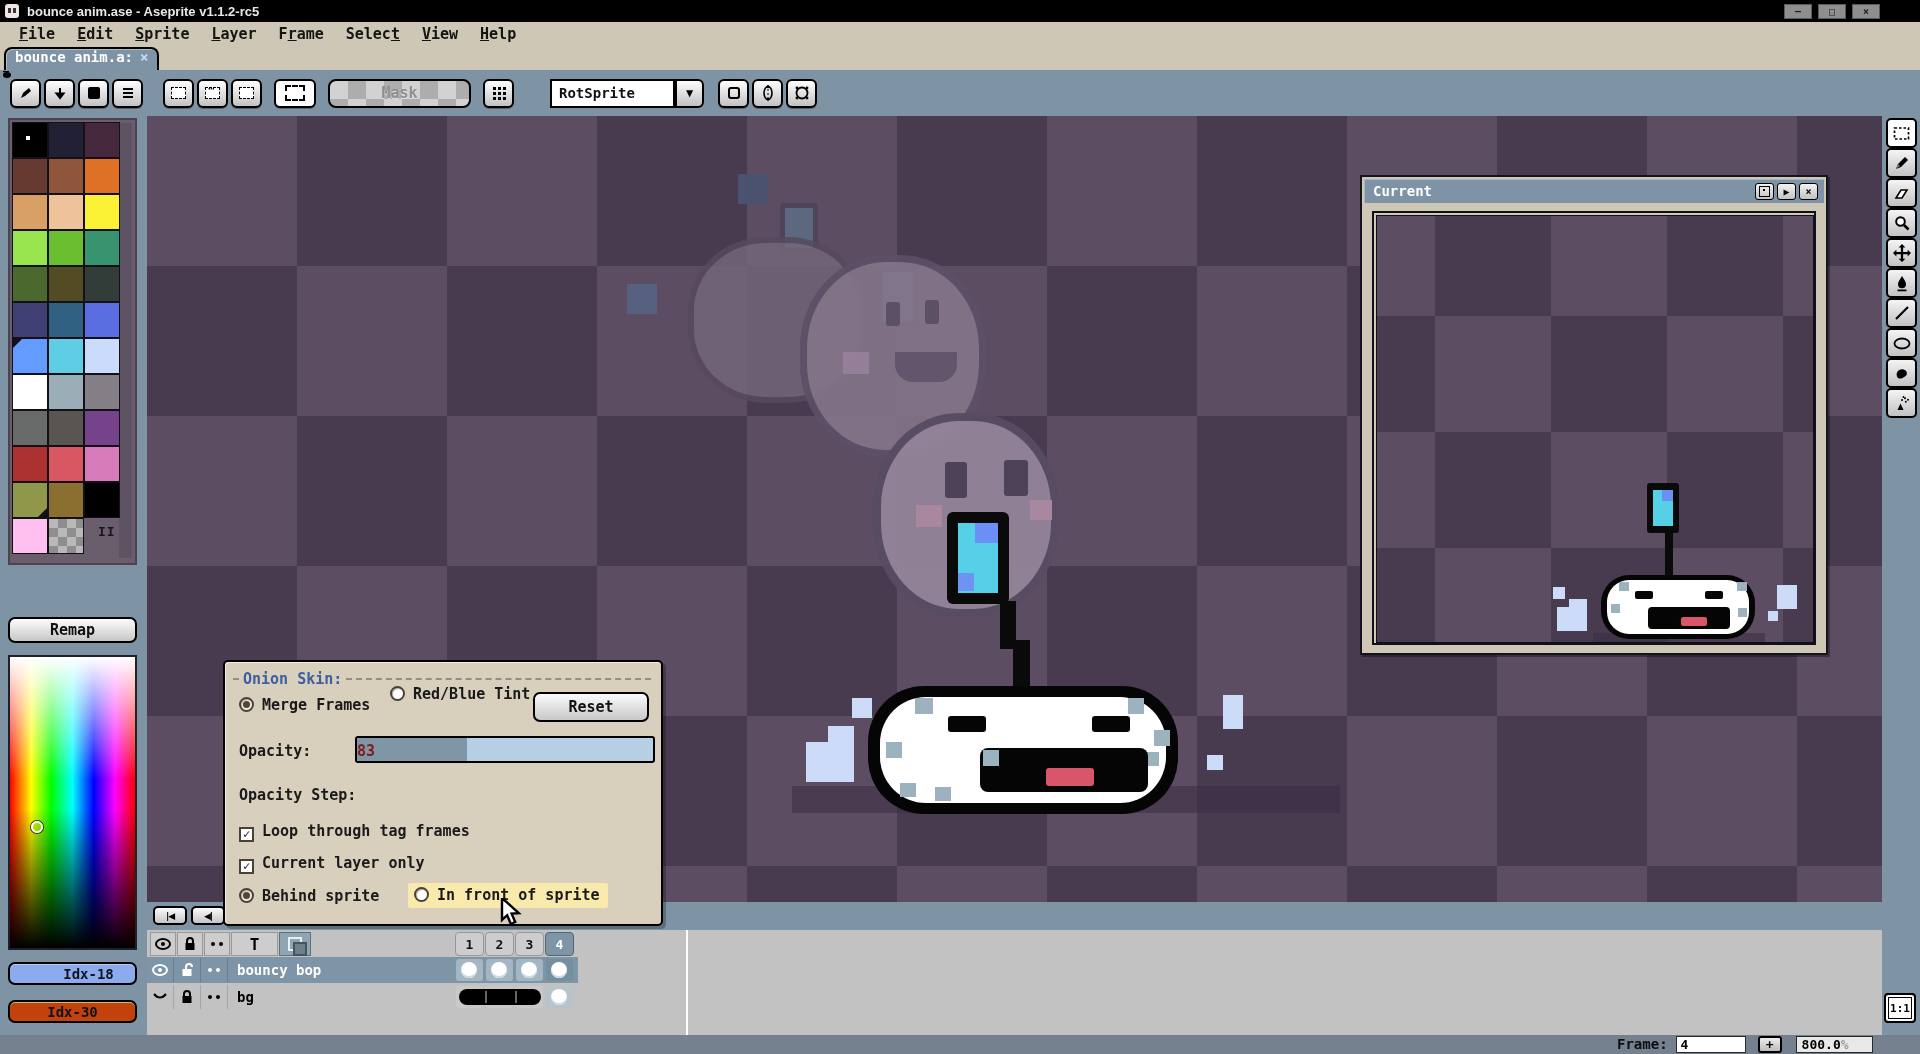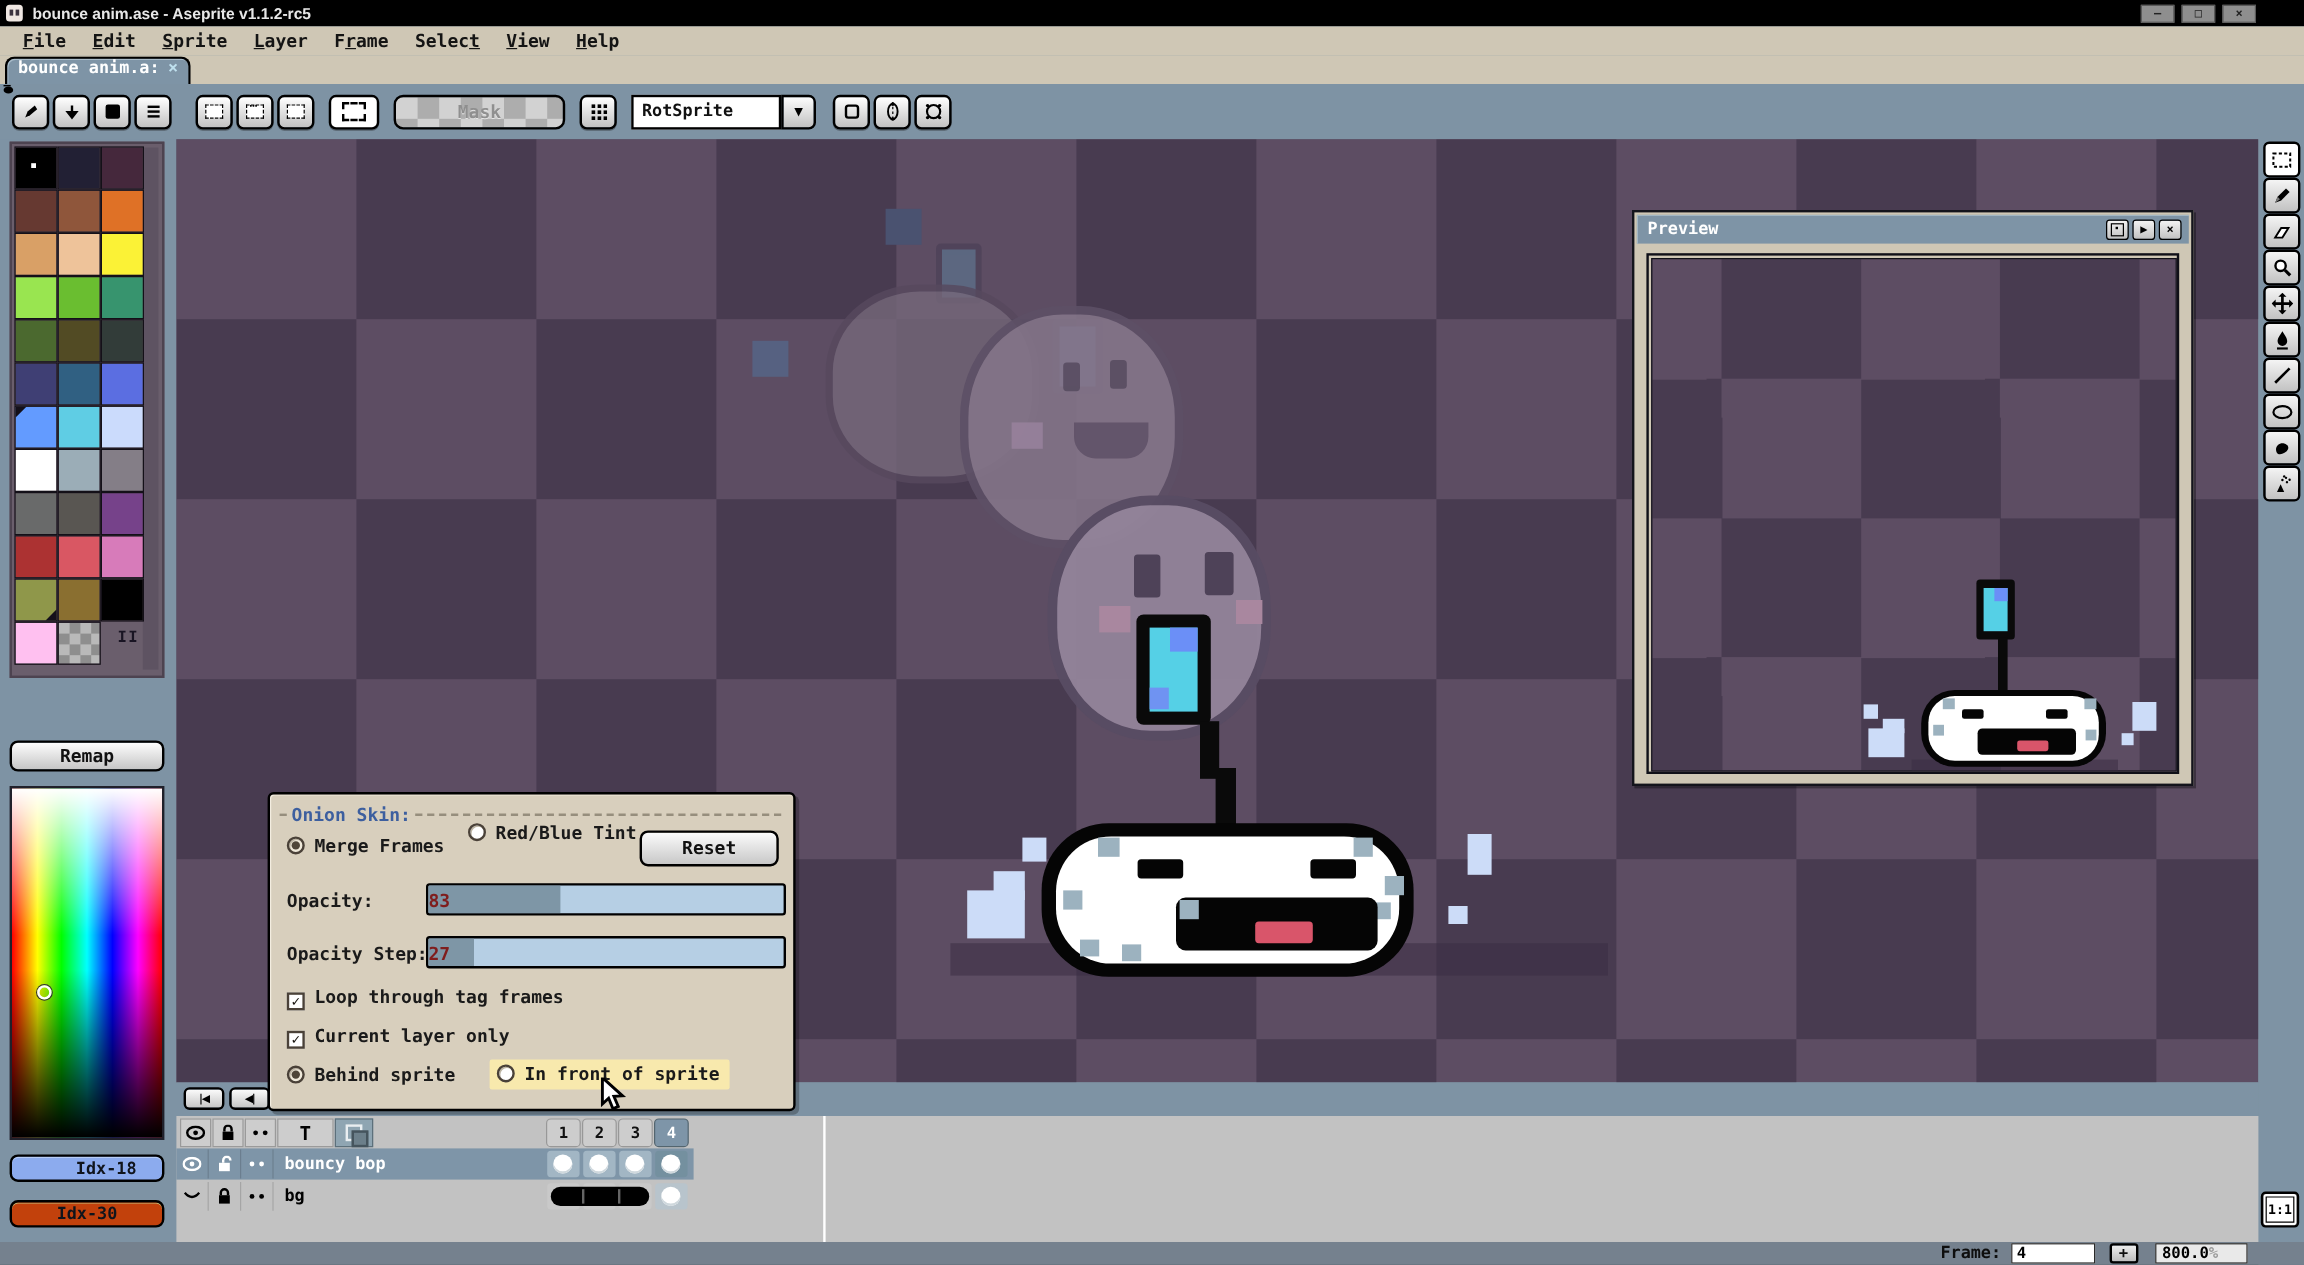--- a/index.html
+++ b/index.html
@@ -36,21 +36,21 @@
   .tbtn{width:31px;height:29px;background:linear-gradient(#ffffff,#c2c2c2);border:2px solid #000;border-radius:6px;
     display:flex;align-items:center;justify-content:center;margin-right:3px;box-sizing:border-box;
     box-shadow:inset 0 1px 0 #fff, 0 1px 0 #55616b;}
   .tbtn.pressed{background:#fff;width:42px;}
   .tgap{width:17px;}
   .mask-btn{width:143px;height:29px;border:2px solid #000;border-radius:8px;margin-right:3px;box-sizing:border-box;
     background:conic-gradient(#adadad 25%,#d2d2d2 0 50%,#adadad 0 75%,#d2d2d2 0);background-size:36px 36px;
     display:flex;align-items:center;justify-content:center;color:#8f8f8f;font:bold 15px "DejaVu Sans Mono",monospace;
     text-shadow:0 1px 0 #e5e5e5;}
   .rot-select{width:125px;height:29px;background:#fff;border:2px solid #000;box-sizing:border-box;
-    display:flex;align-items:center;padding-left:7px;font:bold 14px "DejaVu Sans Mono",monospace;color:#111;}
+    display:flex;align-items:center;padding-left:7px;font:bold 14px "DejaVu Sans Mono",monospace;color:#111;margin-left:24px;}
   .drop-btn{width:29px;height:29px;background:linear-gradient(#fdfdfd,#c2c2c2);border:2px solid #000;border-radius:0 6px 6px 0;
     box-sizing:border-box;display:flex;align-items:center;justify-content:center;font-size:12px;color:#000;margin-right:14px;}
   .icon-dash-rect{width:16px;height:12px;border:2px dashed #000;background:#fff;}
   .icon-dash-rect.small{width:13px;height:10px;border-width:1.5px;}
   .dots-in{position:relative;}
   .dots-in::after{content:"⋯";position:absolute;left:2px;top:-6px;color:#000;font-size:11px;letter-spacing:-1px;}
   .minus-in::after{content:"–";position:absolute;left:3px;top:-4px;color:#000;font-size:10px;font-weight:bold;}
   .blob-in::after{content:"";position:absolute;left:3px;top:2px;width:8px;height:6px;background:#000;border-radius:50%;}
 
   
@@ -448,21 +448,21 @@
           <circle cx="11.8" cy="6.8" r="1" fill="#000"></circle>
           <circle cx="14" cy="4.8" r="1" fill="#000"></circle>
           <circle cx="9.5" cy="2" r="1" fill="#000"></circle>
         </svg>
       </div>
     </div>
   <div class="ratio-btn">1:1</div>
 
   <div class="preview-win">
     <div class="preview-title">
-      <span>Preview</span>
+      <span>Current</span>
       <div class="pv-btns">
         <div class="pv-btn">
             <div class="pv-center-glyph"></div>
           </div>
         <div class="pv-btn">▶</div>
         <div class="pv-btn">×</div>
       </div>
     </div>
     <div class="preview-content">
       <div class="preview-inner">
@@ -605,24 +605,20 @@
     <div class="abs" style="left:165px;top:23px;">
       <span class="radio"></span><span>Red/Blue Tint</span>
     </div>
     <div class="reset-btn">Reset</div>
     <div class="abs" style="left:14px;top:80px;">Opacity:</div>
     <div class="slider" style="top:74px;">
       <div class="fill" style="width: 37%;"></div>
       <div class="val">83</div>
     </div>
     <div class="abs" style="left:14px;top:124px;">Opacity Step:</div>
-    <div class="slider" style="top:118px;">
-      <div class="fill" style="width: 13%;"></div>
-      <div class="val">27</div>
-    </div>
     <div class="abs" style="left:14px;top:160px;">
       <span class="checkbox">✓</span><span>Loop through tag frames</span>
     </div>
     <div class="abs" style="left:14px;top:192px;">
       <span class="checkbox">✓</span><span>Current layer only</span>
     </div>
     <div class="abs" style="left:14px;top:225px;">
       <span class="radio sel"></span><span>Behind sprite</span>
     </div>
     <div class="abs front-highlight" style="left:183px;top:221px;">

